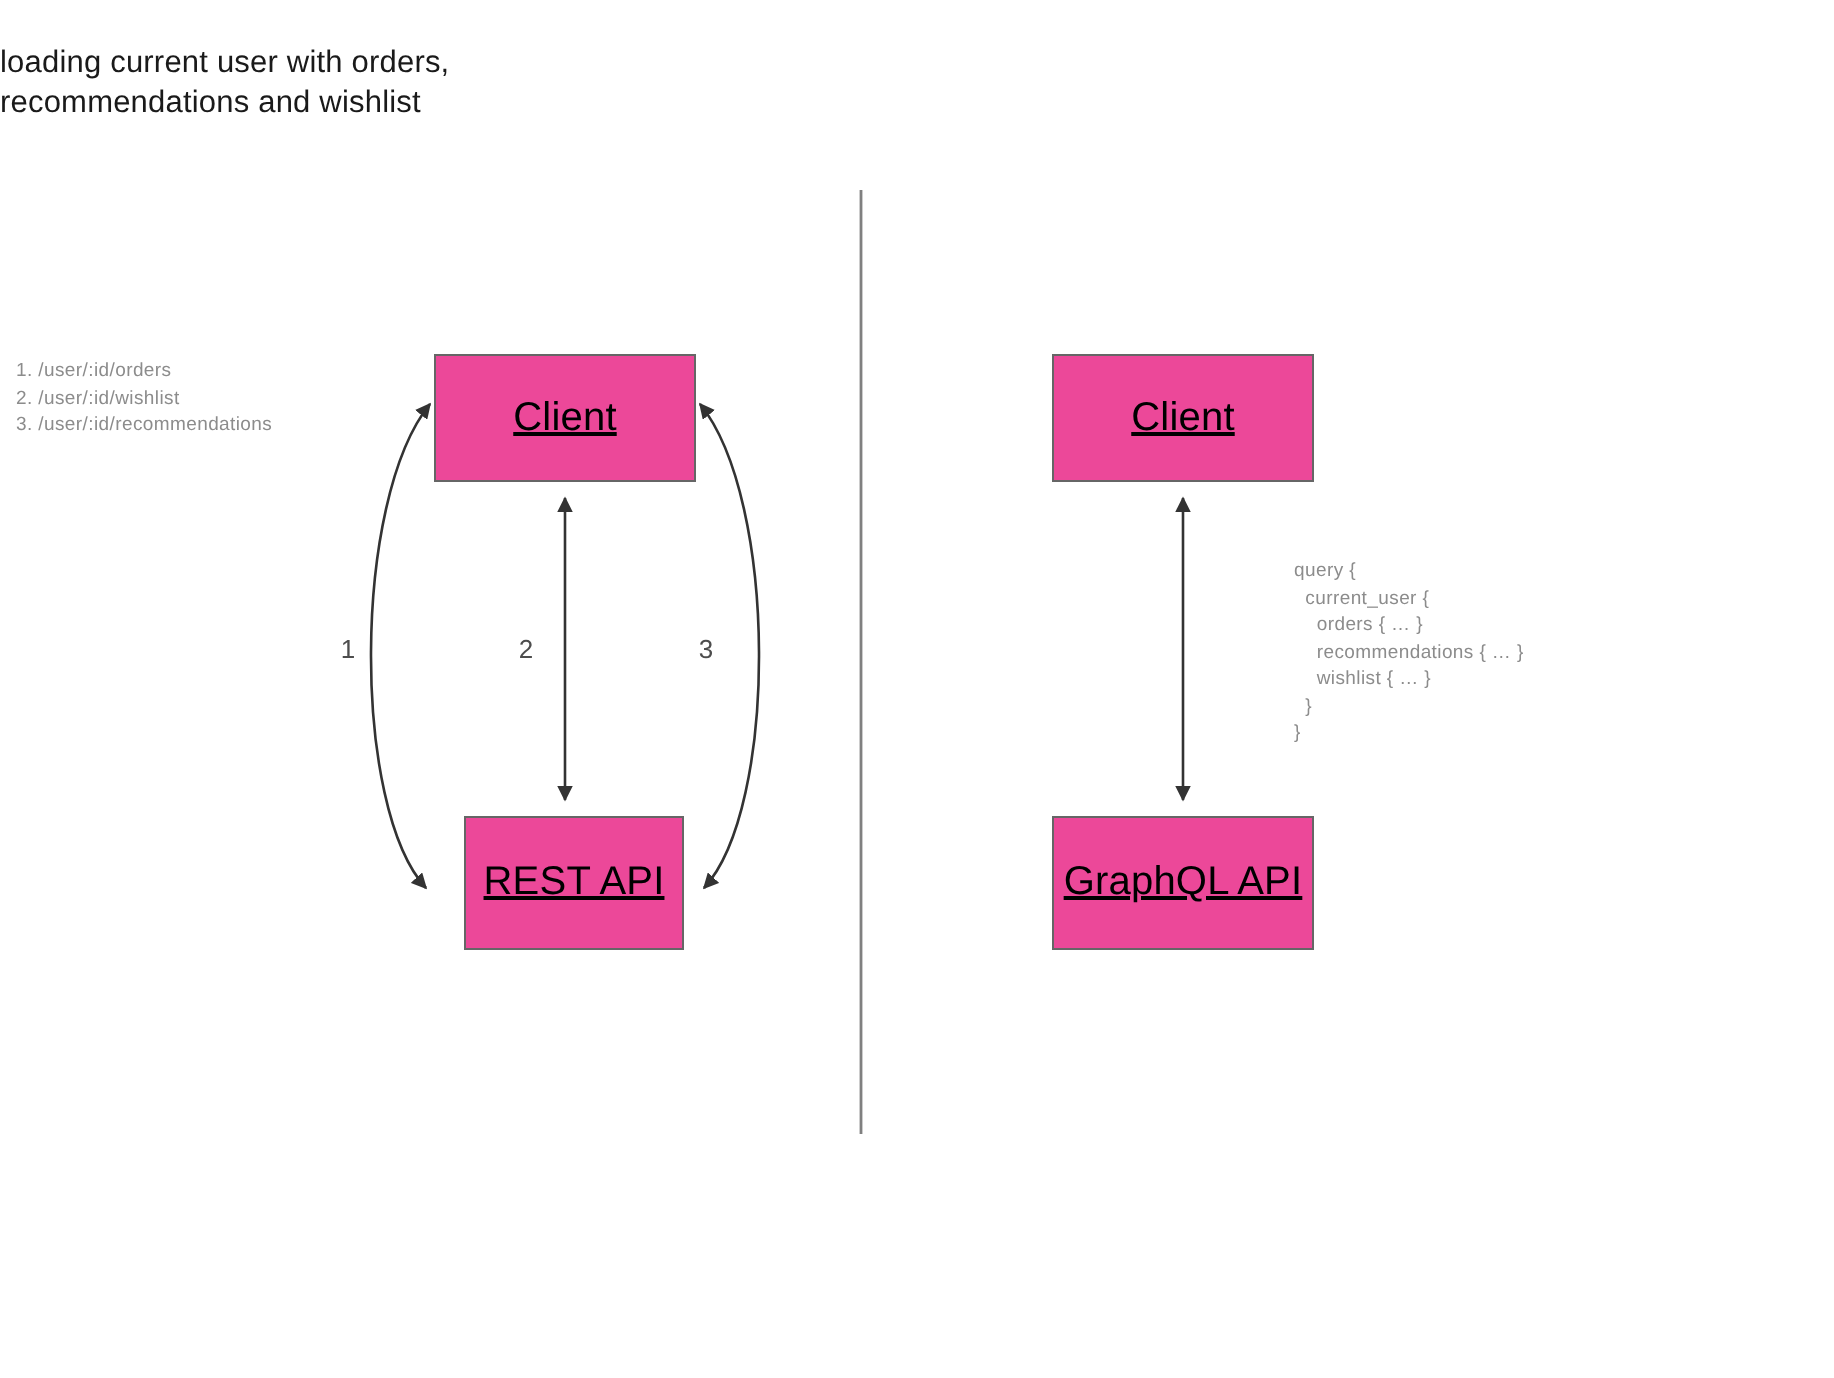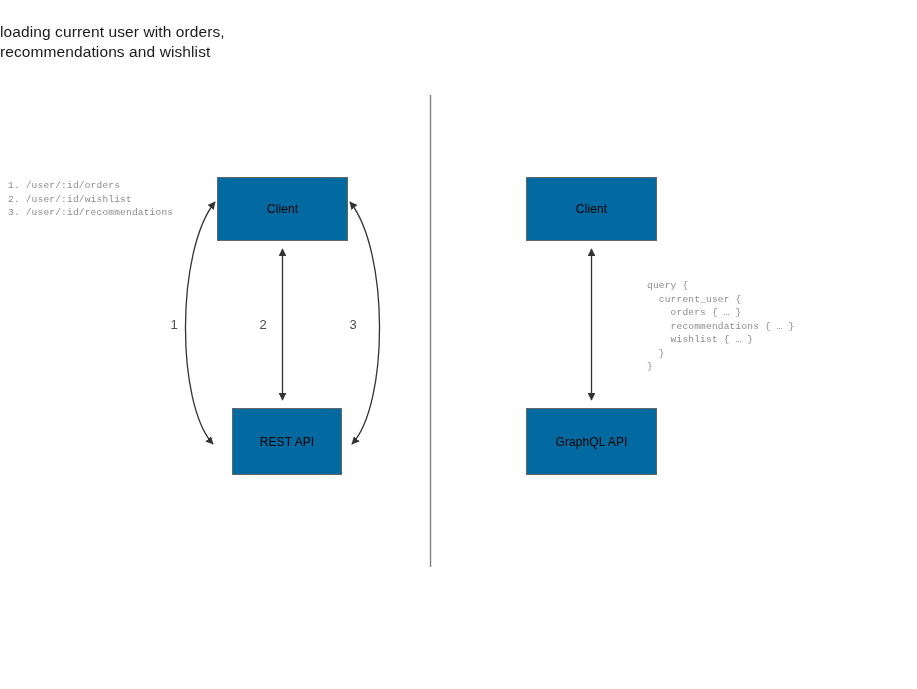--- a/index.html
+++ b/index.html
@@ -35,29 +35,30 @@
     line-height: 20px;
     color: #1a1a1a;
     white-space: pre-line;
     letter-spacing: 0.1px;
   }
 
   
   .node {
     position: absolute;
     box-sizing: border-box;
-    background: #0369a1;
+    background: #ec4899;
     border: 1.4px solid #666666;
     display: flex;
     align-items: center;
     justify-content: center;
     font-family: "Liberation Sans", sans-serif;
-    font-size: 12px;
+    font-size: 20px;
     color: #000000;
     letter-spacing: 0.1px;
+    text-decoration: underline;
   }
 
   #node-client-rest   { left: 217px; top: 177px; width: 131px; height: 64px; }
   #node-rest-api      { left: 232px; top: 408px; width: 110px; height: 67px; }
   #node-client-gql    { left: 526px; top: 177px; width: 131px; height: 64px; }
   #node-graphql-api   { left: 526px; top: 408px; width: 131px; height: 67px; text-align: right; }
 
   
   .edge-label {
     position: absolute;
@@ -67,21 +68,21 @@
     text-align: center;
     width: 16px;
   }
   #edge-label-1 { left: 166px; top: 317px; }
   #edge-label-2 { left: 255px; top: 317px; }
   #edge-label-3 { left: 345px; top: 317px; }
 
   
   .code-annotation {
     position: absolute;
-    font-family: Liberation Mono, monospace;
+    font-family: Liberation Sans, sans-serif;
     font-size: 9.5px;
     line-height: 13.5px;
     color: #8c8c8c;
     white-space: pre;
     letter-spacing: 0.2px;
   }
   #rest-endpoints-list { left: 8px;   top: 179px; }
   #graphql-query-block { left: 647px; top: 279px; }
 </style>
 </head>

